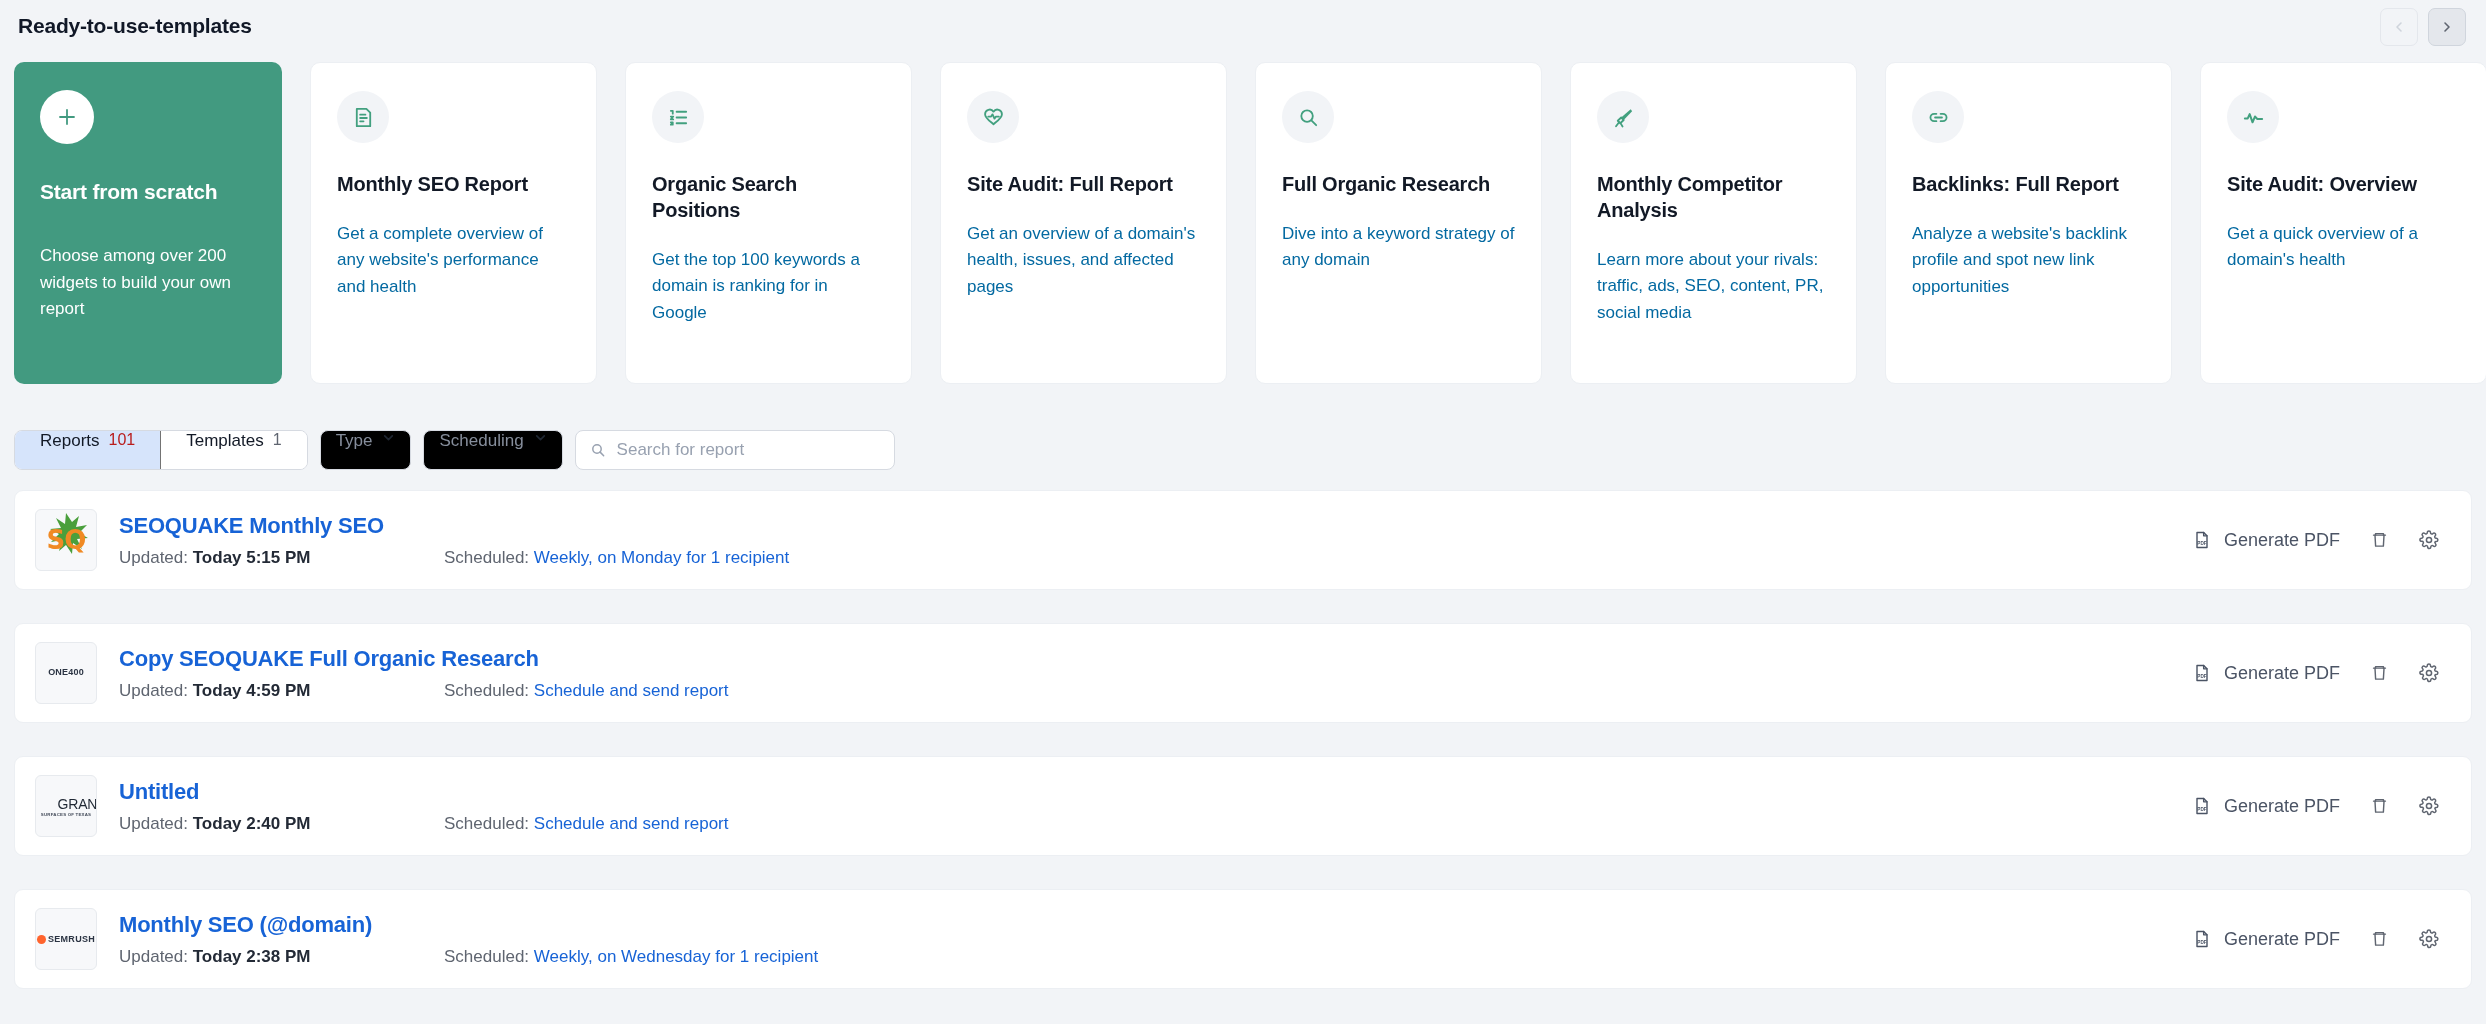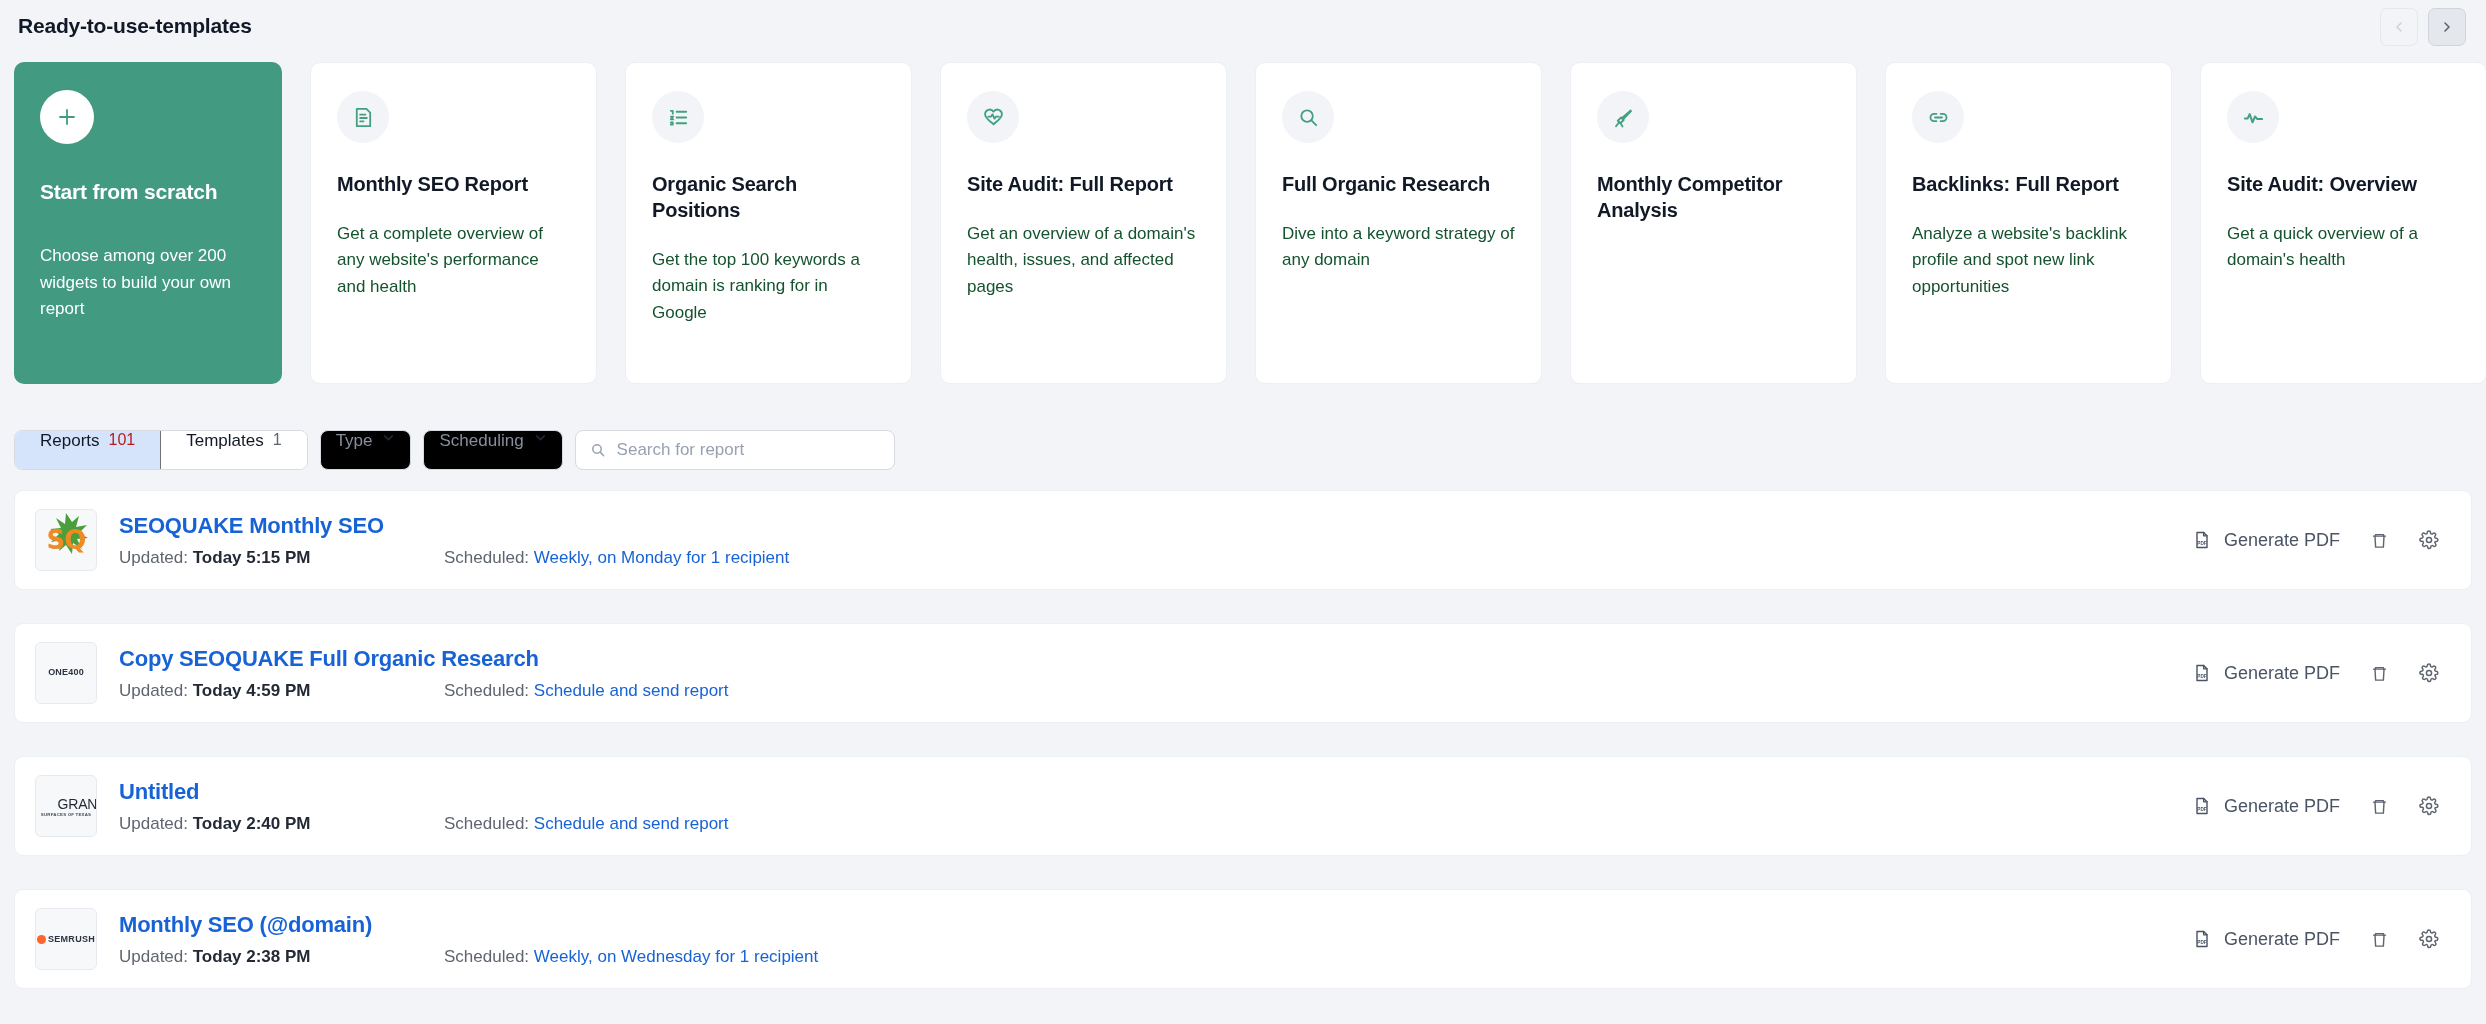--- a/index.html
+++ b/index.html
@@ -62,21 +62,21 @@
   }
   .icon-bubble svg { display: block; }
   .card-title {
     margin-top: 28px;
     font-size: 20px; font-weight: bold; color: #121926;
     line-height: 1.3; letter-spacing: -0.2px;
   }
   .card.scratch .card-title { color: #ffffff; margin-top: 34px; font-size: 21px; }
   .card-desc {
     margin-top: 24px;
-    font-size: 17px; color: #14532d; line-height: 1.55;
+    font-size: 17px; color: #0369a1; line-height: 1.55;
   }
   .card.scratch .card-desc { color: #ffffff; margin-top: 38px; }
 
   
   .filter-bar {
     position: absolute; top: 428px; left: 14px; right: 14px; height: 44px;
     display: flex; align-items: center; gap: 12px;
   }
   .seg-group {
     display: flex; height: 40px;
@@ -135,21 +135,21 @@
     font-size: 22px; font-weight: bold; color: #1763d6;
     letter-spacing: -0.2px;
   }
   .row-meta {
     margin-top: 9px; display: flex; font-size: 17px; color: #5f6570;
   }
   .meta-updated { width: 325px; flex: 0 0 auto; }
   .meta-updated .val { color: #232a36; font-weight: bold; }
   .meta-sched .lnk { color: #1763d6; }
   .row-actions {
-    display: flex; align-items: center; gap: 30px; flex: 0 0 auto;
+    display: flex; align-items: flex-start; gap: 30px; flex: 0 0 auto;
     margin-right: 6px;
   }
   .gen-pdf {
     display: flex; align-items: center; gap: 12px;
     font-size: 18px; color: #4b5465;
   }
   .gen-pdf svg, .icon-btn svg { display: block; }
   .icon-btn { color: #5f6570; display: flex; align-items: center; }
 
   
@@ -282,20 +282,21 @@
         <span>
           <svg width="23" height="23" viewBox="0 0 24 24" fill="none" stroke="currentColor" stroke-width="1.9" stroke-linecap="round" stroke-linejoin="round">
               <path d="M19.5 3.4 9.6 12l2.6 2.6L21 5.4z" fill="currentColor" stroke="none"></path>
               <path d="M9.6 12 6 15.4l2.6 2.6L12.2 14.6z"></path>
               <line x1="7.4" y1="17" x2="4.2" y2="21.2"></line>
               <line x1="9.2" y1="18.4" x2="11" y2="21.4"></line>
             </svg>
         </span>
       </div>
       <div class="card-title">Monthly Competitor Analysis</div>
+      <div class="card-desc">Learn more about your rivals: traffic, ads, SEO, content, PR, social media</div>
     </div>
 
     <div class="card">
       <div class="icon-bubble">
         <span>
           <svg width="23" height="23" viewBox="0 0 24 24" fill="none" stroke="currentColor" stroke-width="1.9" stroke-linecap="round" stroke-linejoin="round">
               <path d="M9.8 8.2H7.4a3.8 3.8 0 0 0 0 7.6h2.4"></path>
               <path d="M14.2 8.2h2.4a3.8 3.8 0 0 1 0 7.6h-2.4"></path>
               <line x1="8.4" y1="12" x2="15.6" y2="12"></line>
             </svg>

